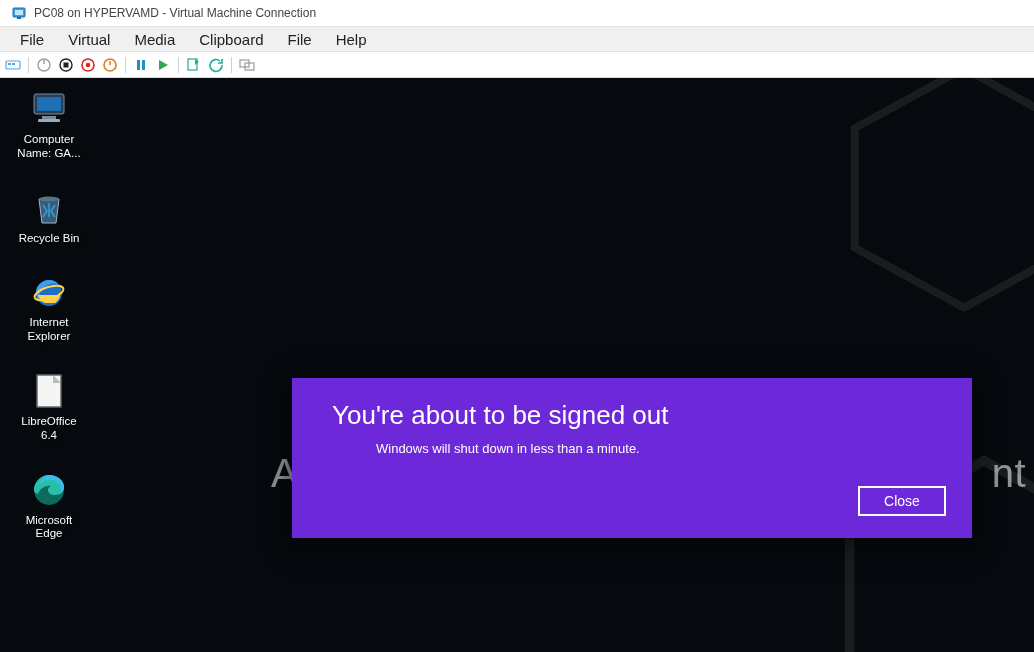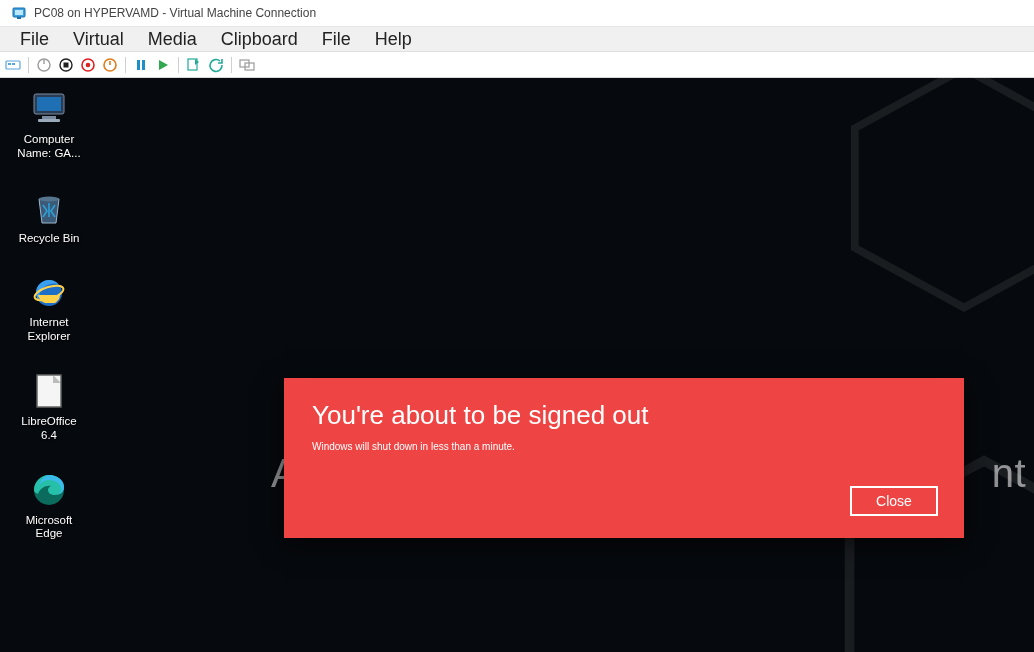--- a/index.html
+++ b/index.html
@@ -22,21 +22,21 @@
     }
 
     
     .menubar {
       height: 25px;
       background: #f0f0f0;
       display: flex;
       align-items: center;
       padding: 0 8px;
       gap: 0;
-      font-size: 18px;
+      font-size: 15px;
       color: #222;
       border-bottom: 1px solid #e0e0e0;
     }
     .menubar .menu-item {
       padding: 3px 12px;
       cursor: default;
     }
 
     
     .toolbar {
@@ -127,37 +127,38 @@
     .dicon .img {
       width: 42px; height: 42px;
       display: flex; align-items: center; justify-content: center;
       margin-bottom: 3px;
     }
     .dicon .label { line-height: 1.2; white-space: pre-line; }
 
     
     .dialog {
       position: absolute;
-      left: 284px;
+      left: 292px;
       top: 300px;
       width: 680px;
       height: 160px;
-      background: #ef4444;
+      background: #6d28d9;
       color: #fff;
-      padding: 22px 28px 18px 28px;
+      padding: 22px 28px 18px 40px;
       box-shadow: 0 6px 24px rgba(0,0,0,0.6);
     }
     .dialog h1 {
       font-size: 26px;
       font-weight: 400;
       margin-bottom: 10px;
     }
     .dialog p {
-      font-size: 10px;
+      font-size: 13px;
       font-weight: 400;
+      margin-left: 44px;
     }
     .dialog .close-btn {
       position: absolute;
       right: 26px;
       bottom: 22px;
       width: 88px;
       height: 30px;
       border: 2px solid #fff;
       background: transparent;
       color: #fff;

